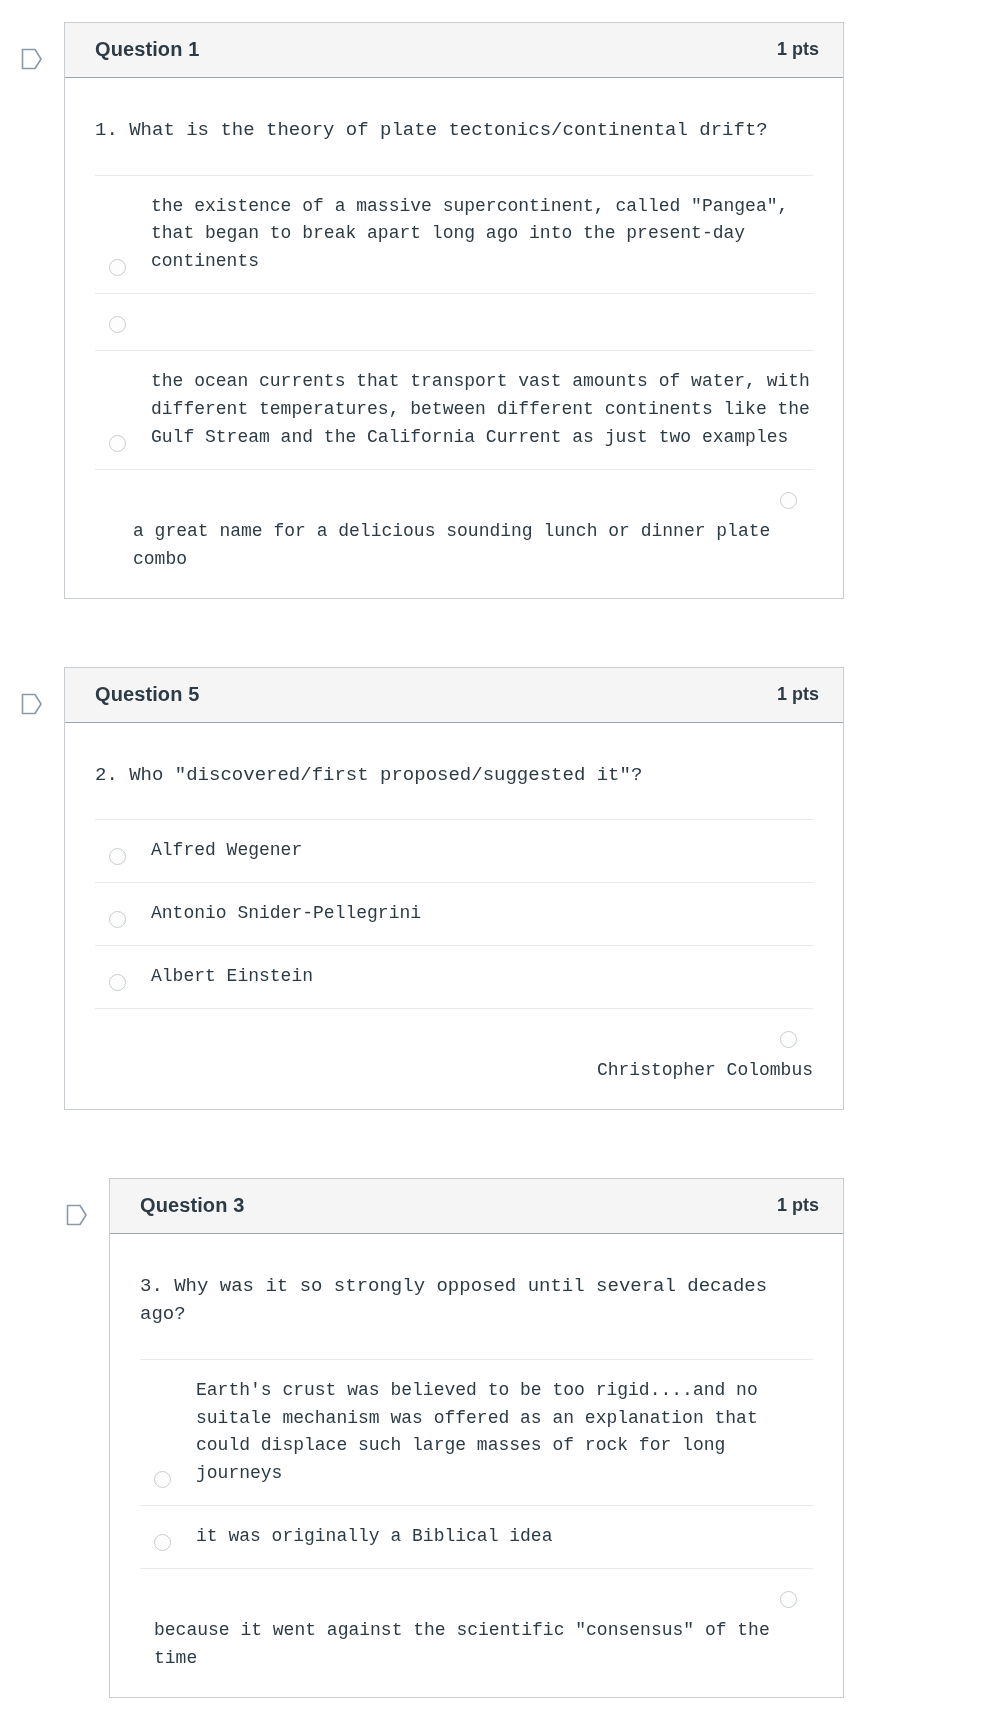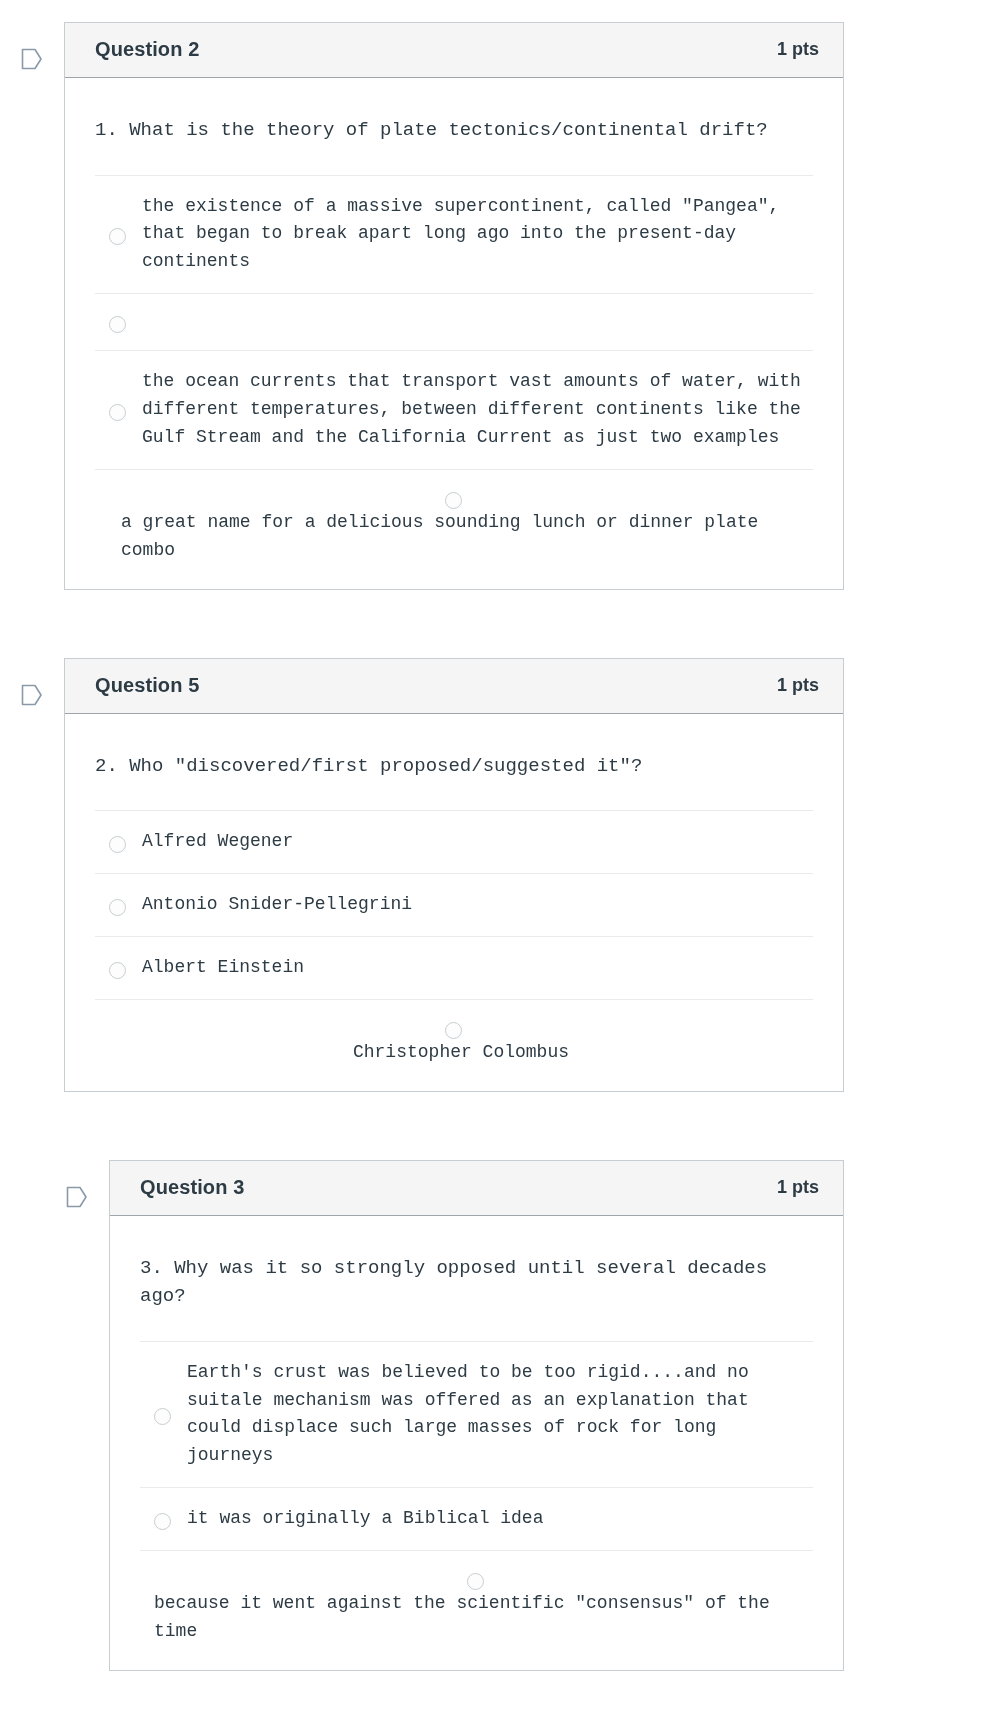--- a/index.html
+++ b/index.html
@@ -75,24 +75,25 @@
     color: #2d3b45;
     line-height: 1.5;
     padding: 38px 0 30px 0;
   }
   
   .answers {
     border-top: 1px solid #e8eaec;
   }
   .answer {
     display: flex;
-    align-items: center;
+    align-items: flex-end;
     padding: 17px 0 17px 14px;
     border-bottom: 1px solid #e8eaec;
     box-sizing: border-box;
+    gap: 9px;
   }
   .answer:last-child {
     border-bottom: none;
     padding-bottom: 24px;
     flex-direction: column;
   }
   .radio {
     flex: 0 0 auto;
     width: 15px;
     height: 15px;
@@ -120,21 +121,21 @@
   <div class="question-block">
     <div class="flag-gutter">
       <span>
         <svg class="flag-icon" viewBox="0 0 22 24" xmlns="http://www.w3.org/2000/svg">
           <path d="M1.5 2.5 H14 L20 12 L14 21.5 H1.5 Z" fill="none" stroke="#8a9aa9" stroke-width="1.6" stroke-linejoin="round"></path>
         </svg>
       </span>
     </div>
     <div class="q-card">
       <div class="q-header">
-        <div class="q-title">Question 2</div>
+        <div class="q-title">Question 1</div>
         <div class="q-points">1 pts</div>
       </div>
       <div class="q-body">
         <div class="q-text">1. What is the theory of plate tectonics/continental drift?</div>
         <div class="answers">
           <div class="answer">
             <span class="radio"></span>
             <span class="answer-text">the existence of a massive supercontinent, called "Pangea", that began to break apart long ago into the present-day continents</span>
           </div>
           <div class="answer">

